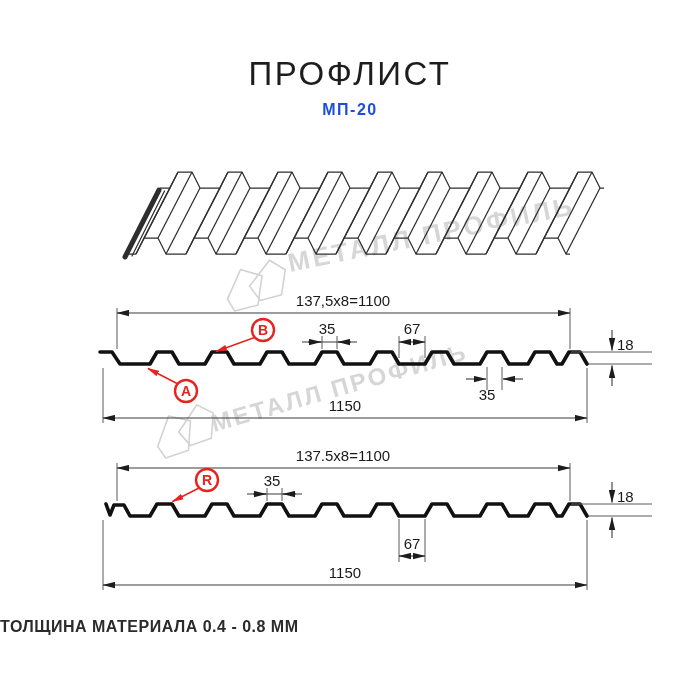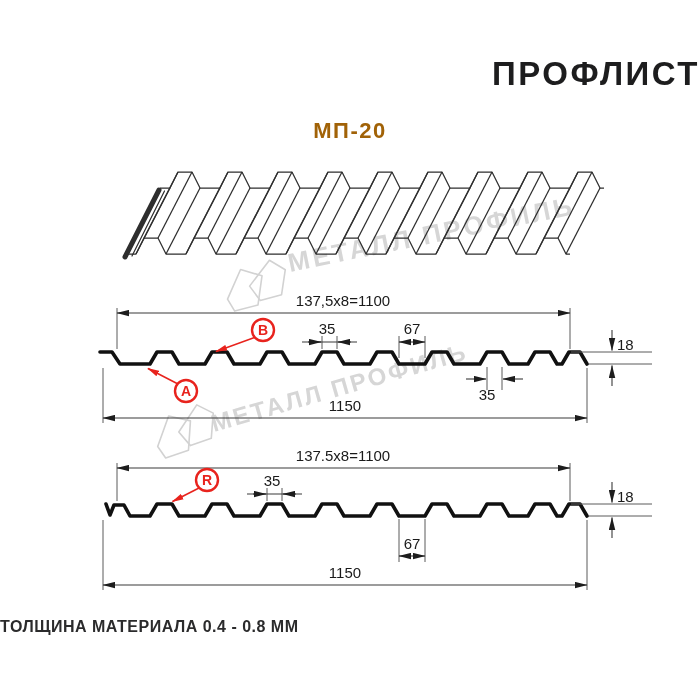--- a/index.html
+++ b/index.html
@@ -1,26 +1,26 @@
 <!DOCTYPE html>
 <html><head>
 <meta charset="utf-8">
 <style>
   html,body{margin:0;padding:0;}
   body{
     width:700px;height:700px;position:relative;background:#ffffff;
     font-family:"Liberation Sans",sans-serif;overflow:hidden;
   }
   .page-title{
-    position:absolute;top:55px;left:0;right:0;text-align:right;
-    font-size:33px;font-weight:700;letter-spacing:2.5px;color:#1d1d1e;
+    position:absolute;top:55px;left:0;right:0;text-align:center;
+    font-size:33px;font-weight:400;letter-spacing:2.5px;color:#1d1d1e;
   }
   .page-subtitle{
-    position:absolute;top:118px;left:0;right:0;text-align:center;
-    font-size:22px;font-weight:700;letter-spacing:1.5px;color:#a16207;
+    position:absolute;top:101px;left:0;right:0;text-align:center;
+    font-size:16px;font-weight:700;letter-spacing:1.5px;color:#1d4ed8;
   }
   .footer-note{
     position:absolute;top:618px;left:0;right:0;text-align:left;
     font-size:16px;font-weight:700;letter-spacing:0.5px;color:#2b2b2c;
   }
   svg.canvas{position:absolute;left:0;top:0;}
   
   .profile{stroke:#111111;stroke-width:3.6;fill:none;stroke-linejoin:round;stroke-linecap:round;}
   .dim{stroke:#3a3a3a;stroke-width:1.1;fill:none;}
   .ext{stroke:#5a5a5a;stroke-width:1;fill:none;}

